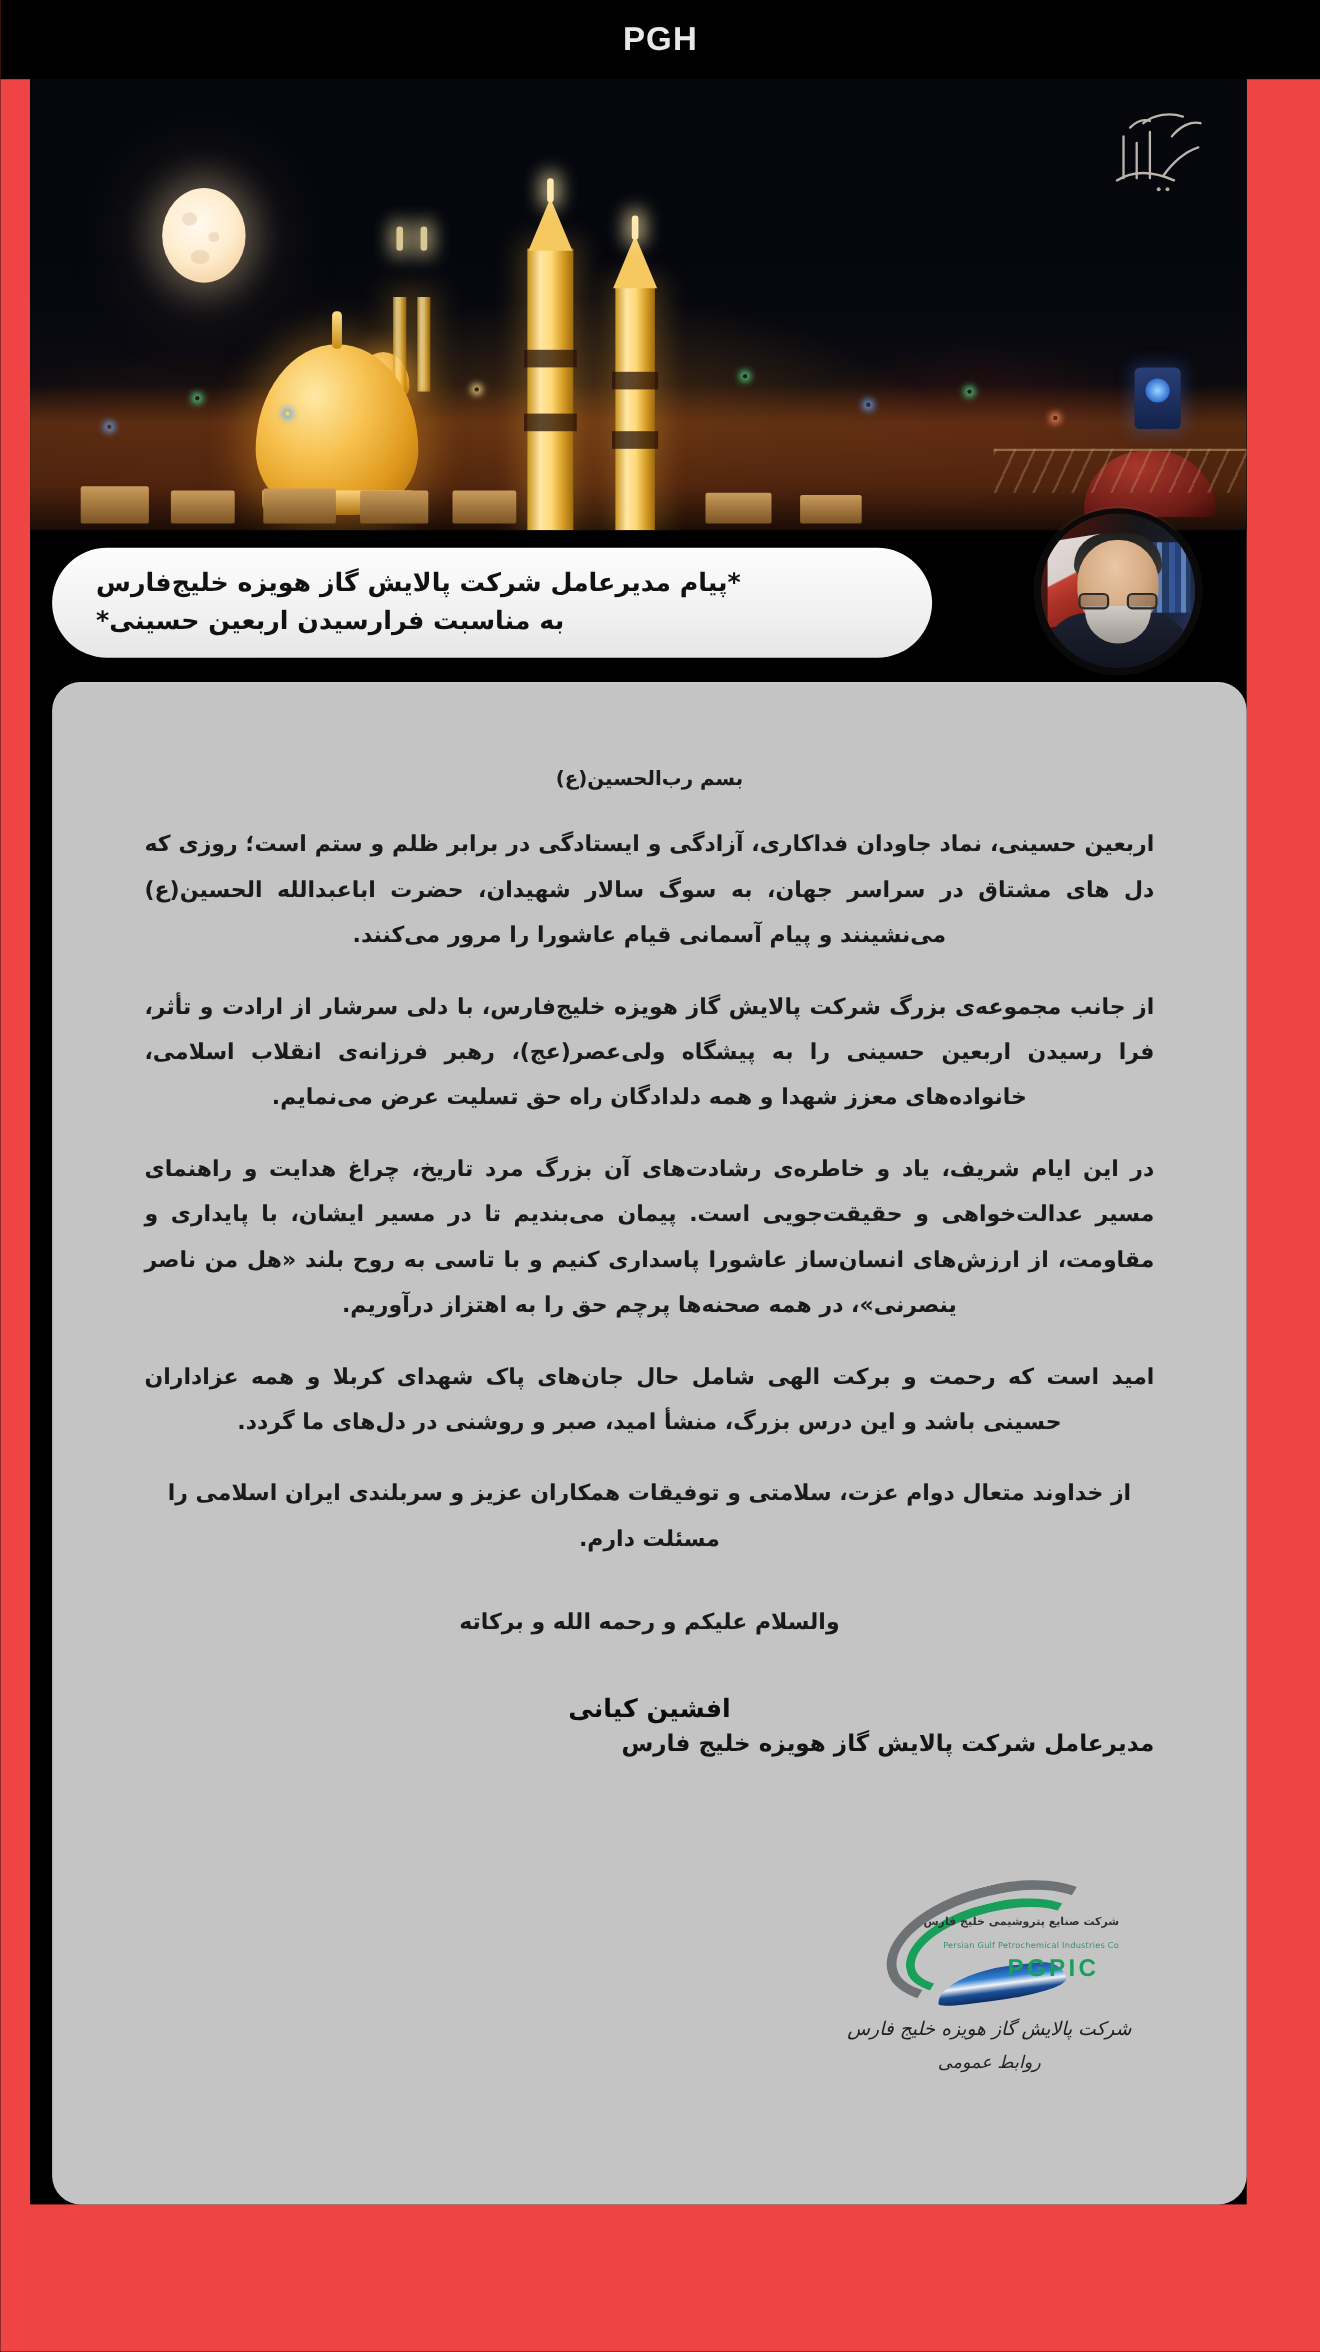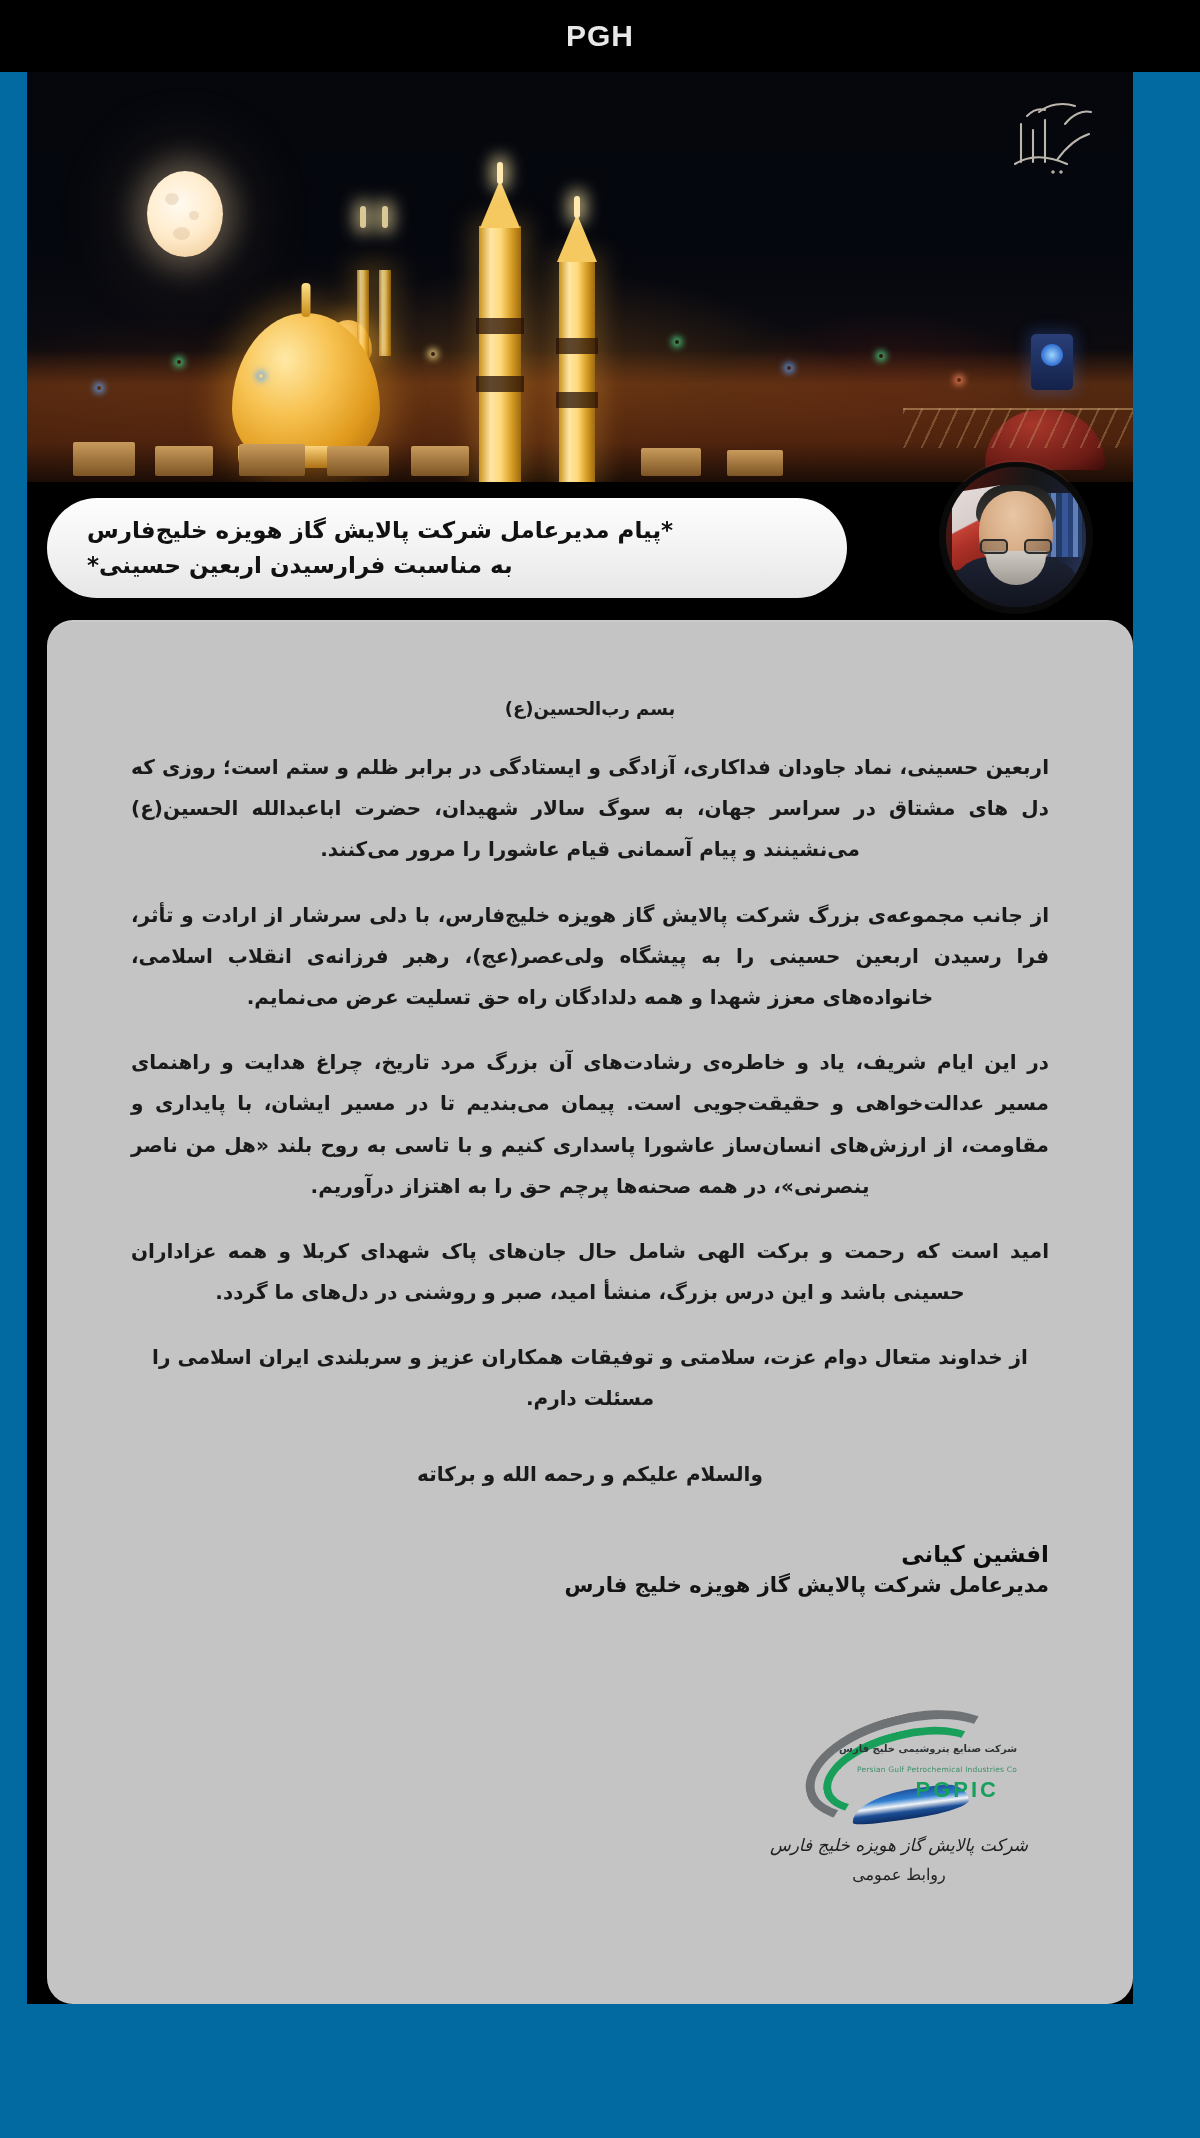--- a/index.html
+++ b/index.html
@@ -10,21 +10,21 @@
     height: 2138px;
     background: #000000;
     font-family: "DejaVu Sans", "Liberation Sans", sans-serif;
     overflow: hidden;
   }
 
   .screen {
     position: relative;
     width: 1200px;
     height: 2138px;
-    background: #0369a1;
+    background: #ef4444;
     margin-left: 24px;
   }
 
   
   .topbar {
     position: absolute;
     top: 0; left: 0;
     width: 1200px;
     height: 72px;
     background: #000000;
@@ -289,20 +289,21 @@
   .sign-block {
     margin-top: 46px;
     text-align: right;
     direction: rtl;
   }
   .sign-name {
     color: #0d0d0d;
     font-size: 23px;
     font-weight: bold;
     margin-bottom: 6px;
+    text-align: center;
   }
   .sign-role {
     color: #141414;
     font-size: 21px;
     font-weight: 600;
   }
 
   
   .footer {
     position: absolute;
@@ -354,21 +355,21 @@
     font-size: 22px; color: #17a05c; font-weight: bold;
     letter-spacing: 3px; direction: ltr;
     font-family: "Liberation Sans", sans-serif;
   }
   .footer-company {
     font-size: 17px; color: #1f1f1f; font-style: italic;
     margin-top: 2px; letter-spacing: .5px;
     font-family: "DejaVu Serif", serif;
   }
   .footer-dept {
-    font-size: 16px; color: #232323; 
+    font-size: 16px; color: #232323; font-style: italic;
     margin-top: 10px;
     font-family: "DejaVu Serif", serif;
   }
 </style>
 </head>
 <body>
 
 <div class="screen">
 
   <div class="topbar">

